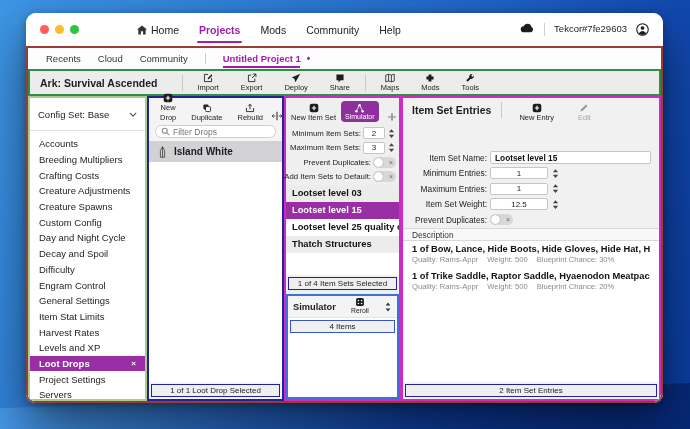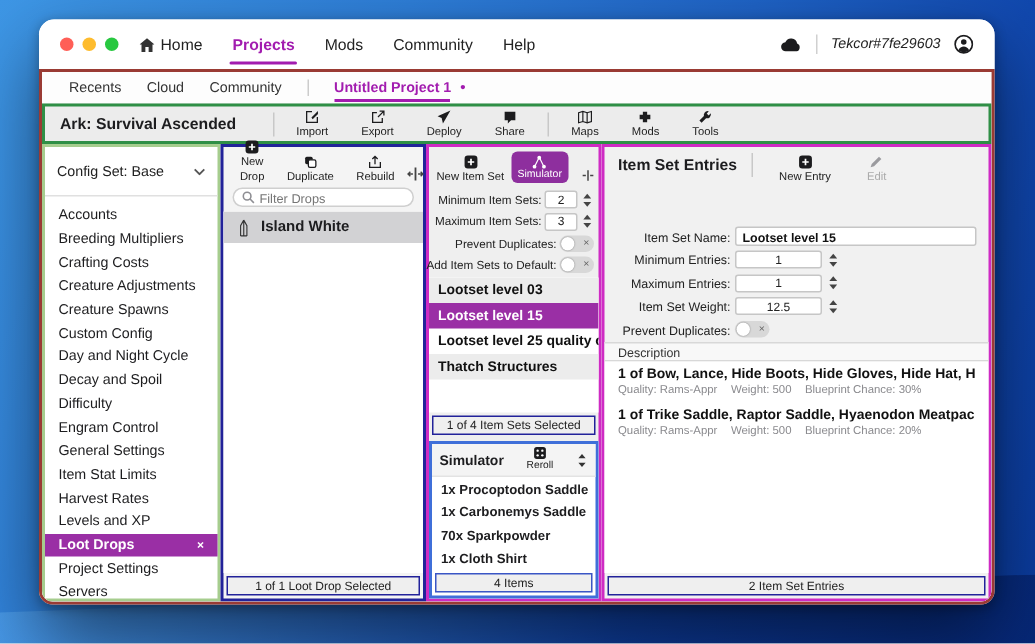--- a/index.html
+++ b/index.html
@@ -13,30 +13,30 @@
     background:linear-gradient(100deg, rgba(90,170,240,.55), rgba(10,50,140,.65) 60%, rgba(5,35,110,.8));
     clip-path:polygon(0 55%,100% 0,100% 100%,0 100%);
   }
   .window {
     position:absolute; left:26px; top:13px; width:637px; height:390px;
     background:#fff; border-radius:10px 10px 9px 9px;
     box-shadow:0 22px 50px rgba(0,0,0,.5), 0 2px 8px rgba(0,0,0,.3);
     display:flex; flex-direction:column; color:#1d1d1f; z-index:2;
   }
   
-  .menubar { height:33px; display:flex; align-items:center; padding:0 14px; background:#fff; border-radius:10px 10px 0 0; }
+  .menubar { height:33px; display:flex; align-items:center; padding:0 14px; background:#fff; border-radius:10px 10px 0 0;gap:44px; }
   .traffic { display:flex; gap:6px; margin-right:14px; }
   .tl { width:9px; height:9px; border-radius:50%; display:inline-block; }
   .tl.r { background:#ff5f57; } .tl.y { background:#febc2e; } .tl.g { background:#28c840; }
   .menu-items { display:flex; gap:20px; align-items:stretch; height:100%; }
   .mi { display:flex; align-items:center; gap:4px; font-size:10.5px; color:#222; position:relative; cursor:default; }
   .mi svg { width:10px; height:10px; }
   .mi.active { color:#a21caf; font-weight:700; }
   .mi.active::after { content:""; position:absolute; left:-2px; right:-2px; bottom:3px; height:2px; background:#a21caf; border-radius:2px; }
-  .menu-right { margin-left:auto; display:flex; align-items:center; gap:9px; font-size:9.5px; color:#222;font-style:italic; }
+  .menu-right { margin-left:auto; display:flex; gap:9px; font-size:9.5px; color:#222; }
   .vdiv { width:1px; height:13px; background:#d0d0d0; }
   
   .region { flex:1; min-height:0; border:2px solid #9a3b34; border-radius:0 0 9px 9px; display:flex; flex-direction:column; overflow:hidden; background:#e8e8e8; }
   
   .tabbar { height:21px; background:#fdfdfd; display:flex; align-items:stretch; gap:17px; padding:0 18px; font-size:9.5px; color:#333; }
   .tab { display:flex; align-items:center; position:relative; }
   .tdiv { width:1px; height:11px; background:#ccc; align-self:center; }
   .tab.project { color:#a21caf; font-weight:700; gap:6px; }
   .tab.project::after { content:""; position:absolute; left:0; right:10px; bottom:1px; height:2px; background:#a21caf; }
   .dot { font-size:10px; }
@@ -393,26 +393,20 @@
                       <circle cx="9.2" cy="9.2" r="1.1"></circle>
                     </g>
                   </svg>
                 <span>Reroll</span>
               </button>
               <svg width="8" height="10" viewBox="0 0 10 12" fill="#333">
                   <path d="M5 0.5l3 3.6H2z"></path>
                   <path d="M5 11.5L2 7.9h6z"></path>
                 </svg>
             </div>
-            <div class="sim-list">
-              <div class="sim-row">1x Procoptodon Saddle</div>
-              <div class="sim-row">1x Carbonemys Saddle</div>
-              <div class="sim-row">70x Sparkpowder</div>
-              <div class="sim-row">1x Cloth Shirt</div>
-            </div>
             <div class="statusbar blue">
               <span>4 Items</span>
             </div>
           </div>
         </section>
 
         <section class="col rightp">
           <div class="right-head">
             <span class="rh-title">Item Set Entries</span>
             <span class="vdiv2" style="align-self:center"></span>

